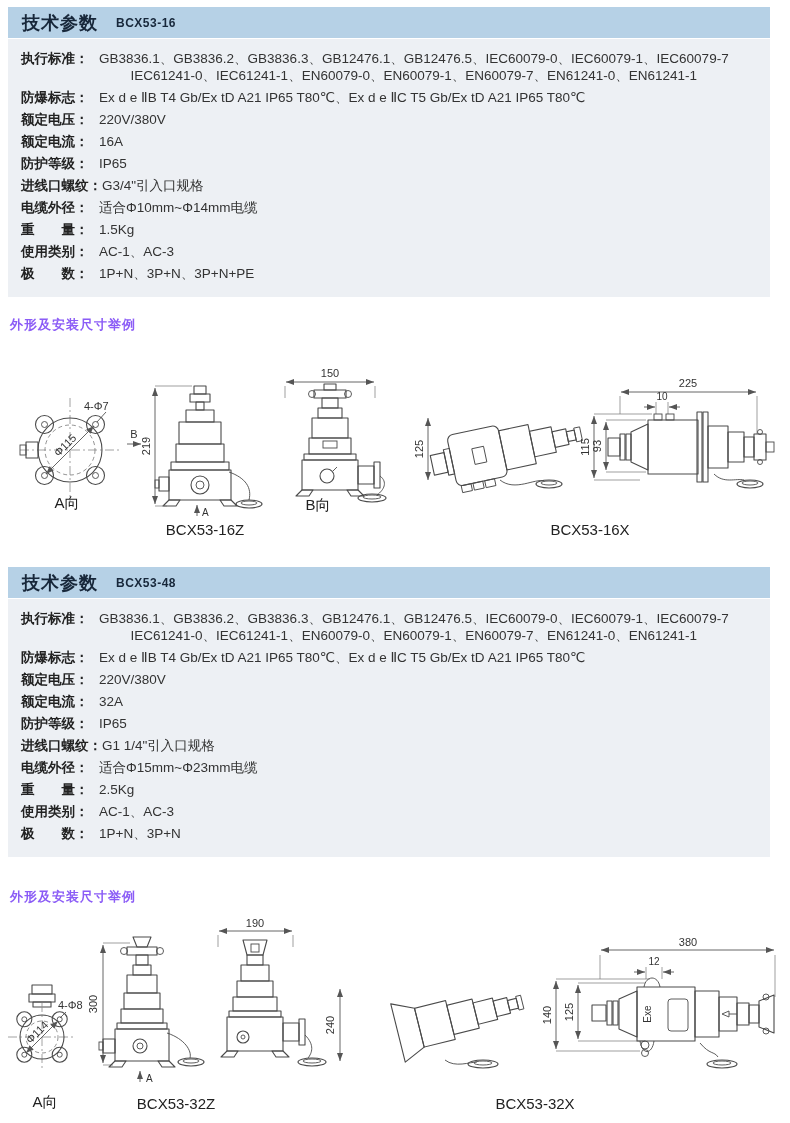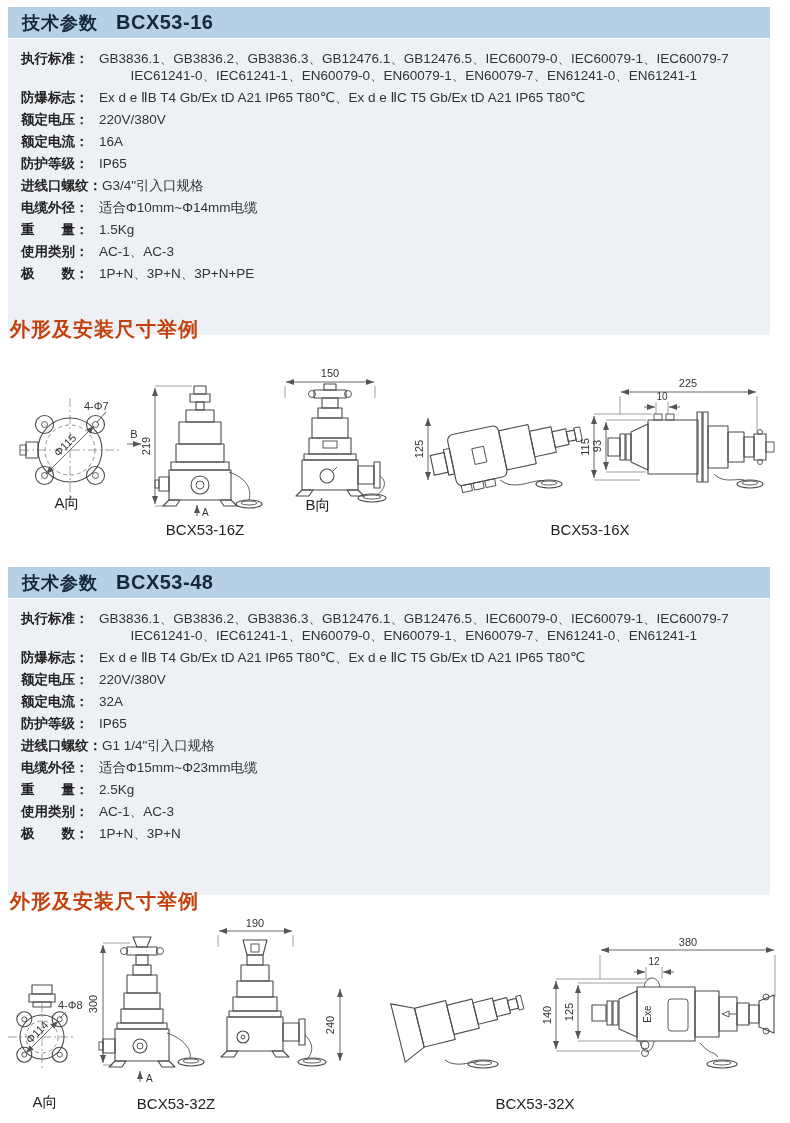--- a/index.html
+++ b/index.html
@@ -1,27 +1,27 @@
 <!DOCTYPE html>
 <html><head>
 <meta charset="utf-8">
 <style>
   html,body{margin:0;padding:0;}
   .page{position:relative;width:790px;height:1123px;background:#ffffff;
         font-family:"Liberation Sans","DejaVu Sans",sans-serif;overflow:hidden;}
   .bar{position:absolute;left:8px;width:762px;height:31px;background:#b6d1e6;
        display:flex;align-items:center;padding-left:14px;box-sizing:border-box;}
   .bar .t1{font-size:18px;font-weight:bold;color:#17273a;letter-spacing:1px;}
-  .bar .t2{font-size:20px;font-weight:bold;color:#17273a;margin-left:18px;letter-spacing:0.5px;}
-  .panel{position:absolute;left:8px;width:762px;height:296px;background:#edf0f4;
+  .bar .t2{font-size:12px;font-weight:bold;color:#17273a;margin-left:18px;letter-spacing:0.5px;}
+  .panel{position:absolute;left:8px;width:762px;height:258px;background:#edf0f4;
          padding:11px 10px 0 13px;box-sizing:border-box;}
   .srow{display:flex;font-size:13.5px;line-height:17px;margin-bottom:5px;color:#333;}
   .slabel{font-weight:bold;color:#222;min-width:78px;white-space:pre;flex:none;}
   .sval{color:#333;text-align:center;}
-  .bheading{position:absolute;left:10px;font-size:20px;font-weight:bold;color:#c2410c;letter-spacing:1px;}
+  .bheading{position:absolute;left:10px;font-size:13px;font-weight:bold;color:#8b5cf6;letter-spacing:1px;}
   .drawings{position:absolute;left:0;}
   
   .ln{fill:none;stroke:#4a4a4a;stroke-width:1.1;stroke-linejoin:round;}
   .lnt{fill:none;stroke:#4a4a4a;stroke-width:0.9;}
   .dm{fill:none;stroke:#555;stroke-width:0.9;}
   .xt{fill:none;stroke:#777;stroke-width:0.7;}
   .cl{fill:none;stroke:#8a8a8a;stroke-width:0.8;stroke-dasharray:9 3 2 3;}
   .dsh{fill:none;stroke:#777;stroke-width:0.8;stroke-dasharray:4 3;}
   .dt{font-family:"Liberation Sans",sans-serif;font-size:11px;fill:#333;}
   .dts{font-family:"Liberation Sans",sans-serif;font-size:10px;fill:#333;}

